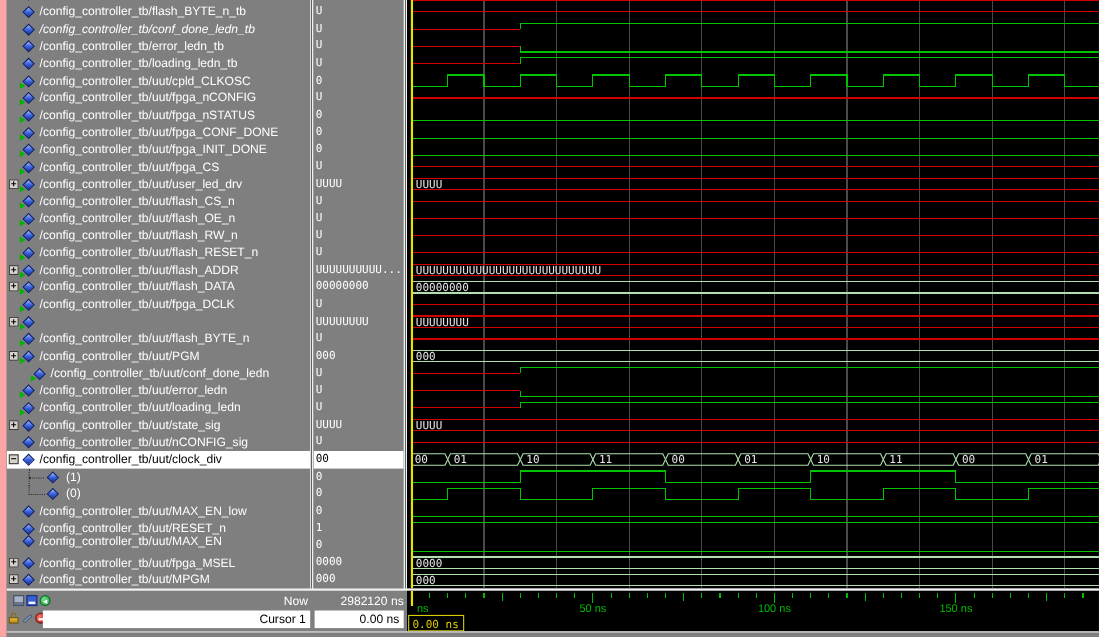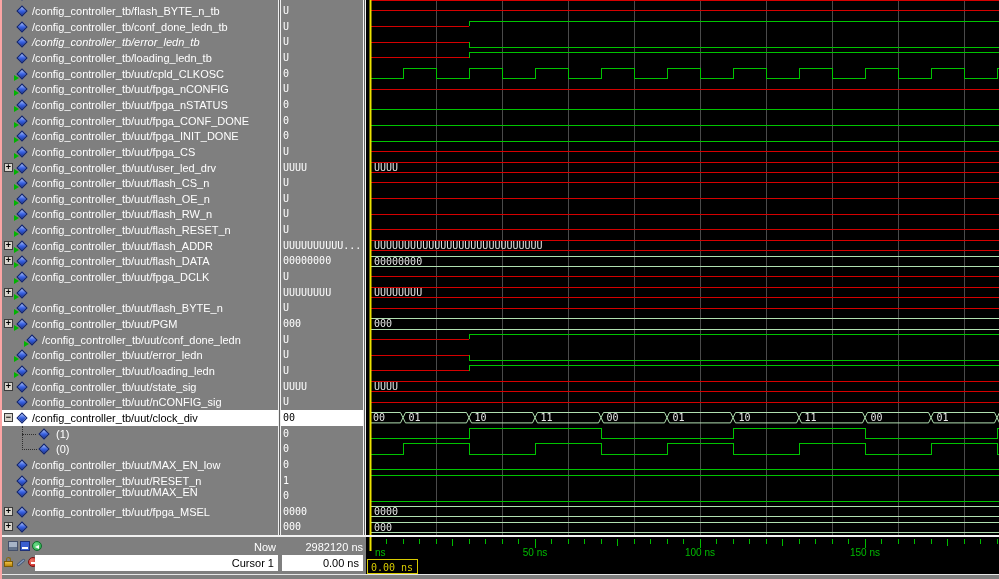--- a/index.html
+++ b/index.html
@@ -1,17 +1,17 @@
 <!DOCTYPE html>
 <html><head>
 <meta charset="utf-8">
 <style>
   html,body{margin:0;padding:0;background:#4a4a4a;}
   .screen{position:relative;width:999px;height:579px;background:#7f7f7f;overflow:hidden;
-          font-family:"Liberation Sans",sans-serif;border-left:2px solid #fca5a5;box-sizing:border-box;}
+          font-family:"Liberation Sans",sans-serif;border-left:6px solid #fca5a5;box-sizing:border-box;}
   
   .names-panel{position:absolute;left:0;top:0;width:276px;height:535px;overflow:hidden;background:#7f7f7f;}
   .values-panel{position:absolute;left:279px;top:0;width:82px;height:535px;overflow:hidden;background:#7f7f7f;}
   .ridge-v{position:absolute;top:0;width:3px;background:linear-gradient(90deg,#f0f0f0 0 1px,#636363 1px 2px,#f0f0f0 2px 3px);}
   #ridge1{left:276px;height:579px;}
   #ridge2{left:361px;height:579px;}
   .wave-panel{position:absolute;left:364px;top:0;width:635px;height:535px;background:#000;overflow:hidden;}
   .hsep{position:absolute;left:0;top:535px;width:999px;height:3px;
         background:linear-gradient(180deg,#f2f2f2 0 2px,#5a5a5a 2px 3px);}
   
@@ -70,25 +70,25 @@
 
   <div class="names-panel" id="namesPanel">
       <div class="sig-row" style="top: -12.65px;">
         <span class="diamond"></span>
         <span class="sig-label"></span>
       </div>
       <div class="sig-row" style="top: 3px;">
         <span class="diamond"></span>
         <span class="sig-label">/config_controller_tb/flash_BYTE_n_tb</span>
       </div>
-      <div class="sig-row" style="top: 18.65px;">
+      <div class="sig-row" style="top: 18.65px; font-style: italic;">
         <span class="diamond"></span>
         <span class="sig-label">/config_controller_tb/conf_done_ledn_tb</span>
       </div>
-      <div class="sig-row" style="top: 34.3px; font-style: italic;">
+      <div class="sig-row" style="top: 34.3px;">
         <span class="diamond"></span>
         <span class="sig-label">/config_controller_tb/error_ledn_tb</span>
       </div>
       <div class="sig-row" style="top: 49.95px;">
         <span class="diamond"></span>
         <span class="sig-label">/config_controller_tb/loading_ledn_tb</span>
       </div>
       <div class="sig-row" style="top: 65.6px;">
         <span class="diamond"></span>
         <span class="portarrow"></span>
@@ -231,20 +231,21 @@
         <span class="sig-label">/config_controller_tb/uut/MAX_EN</span>
       </div>
       <div class="sig-row" style="top: 503.8px;">
         <span class="expbox">+</span>
         <span class="diamond"></span>
         <span class="sig-label">/config_controller_tb/uut/fpga_MSEL</span>
       </div>
       <div class="sig-row" style="top: 519.45px;">
         <span class="expbox">+</span>
         <span class="diamond"></span>
+        <span class="sig-label">/config_controller_tb/uut/MPGM</span>
       </div>
     </div>
   <div class="ridge-v" id="ridge1"></div>
   <div class="values-panel" id="valuesPanel">
       <div class="val-row" style="top: -12.65px;"></div>
       <div class="val-row" style="top: 3px;">U</div>
       <div class="val-row" style="top: 18.65px;">U</div>
       <div class="val-row" style="top: 34.3px;">U</div>
       <div class="val-row" style="top: 49.95px;">U</div>
       <div class="val-row" style="top: 65.6px;">0</div>

